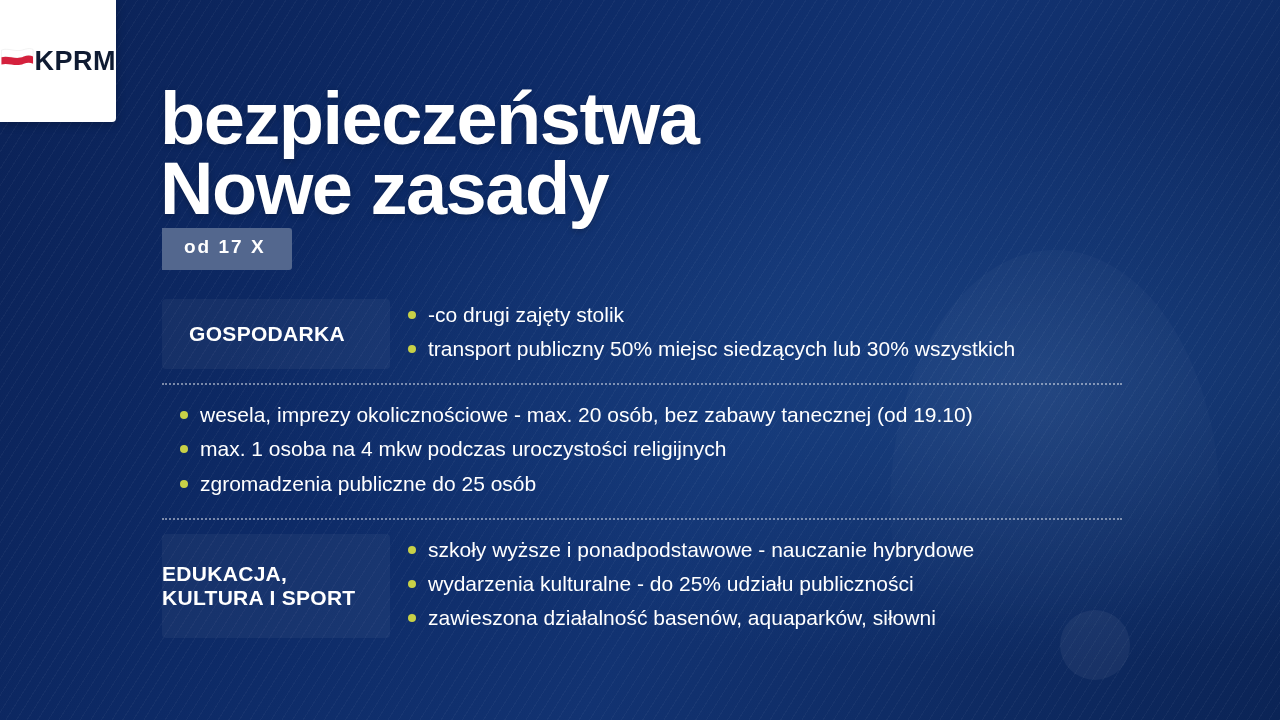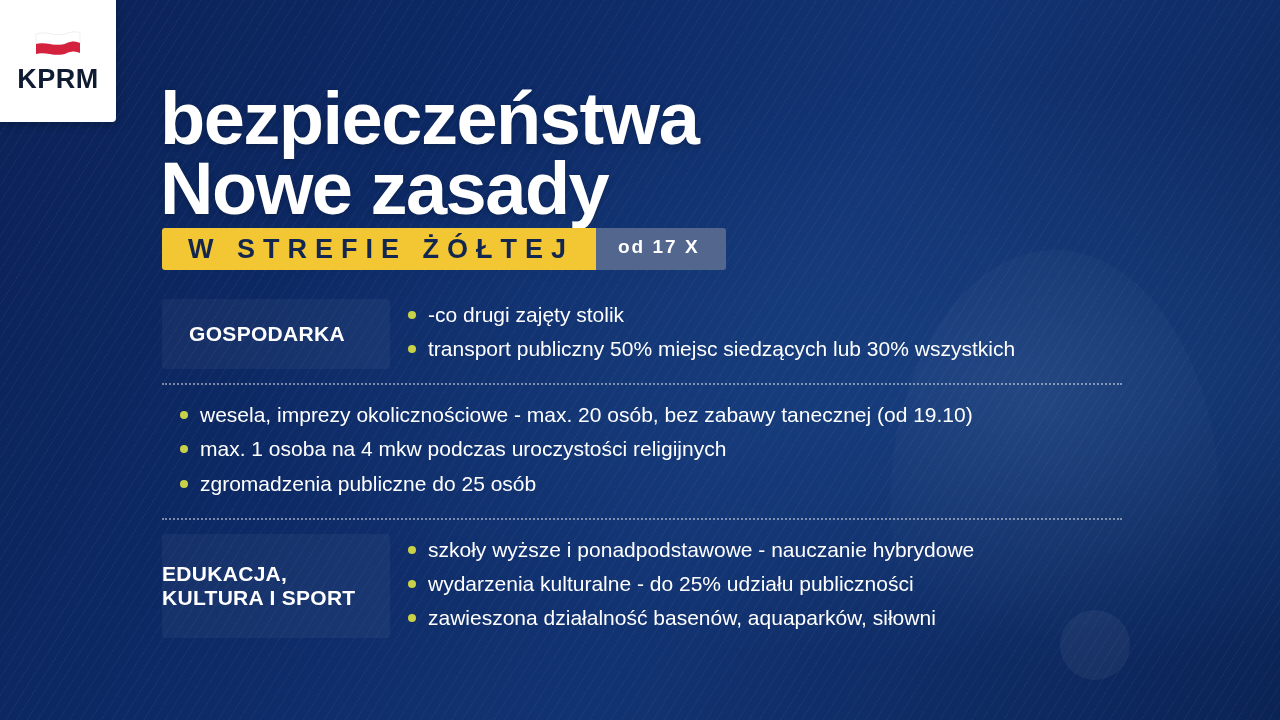--- a/index.html
+++ b/index.html
@@ -57,21 +57,21 @@
   
   .logo {
     position: absolute;
     left: 0;
     top: 0;
     width: 116px;
     height: 122px;
     background: #ffffff;
     border-bottom-right-radius: 4px;
     display: flex;
-    flex-direction: column;
+    flex-direction: row;
     align-items: center;
     justify-content: center;
     box-shadow: 0 2px 10px rgba(0,0,0,0.25);
   }
   .logo-flag {
     width: 48px;
     height: 30px;
     margin-bottom: 6px;
   }
   .logo-text {
@@ -197,21 +197,20 @@
     </svg>
     <div class="logo-text">KPRM</div>
   </div>
 
   <h1 class="title">
     <span class="line">bezpieczeństwa</span>
     <span class="line">Nowe zasady</span>
   </h1>
 
   <div class="banner">
-    <div class="banner-yellow">W STREFIE ŻÓŁTEJ</div>
     <div class="banner-date">od 17 X</div>
   </div>
 
   <div class="content">
 
     <div class="row">
       <div class="cat">GOSPODARKA</div>
       <div class="items">
         <div class="item">
           <span class="bullet"></span>

